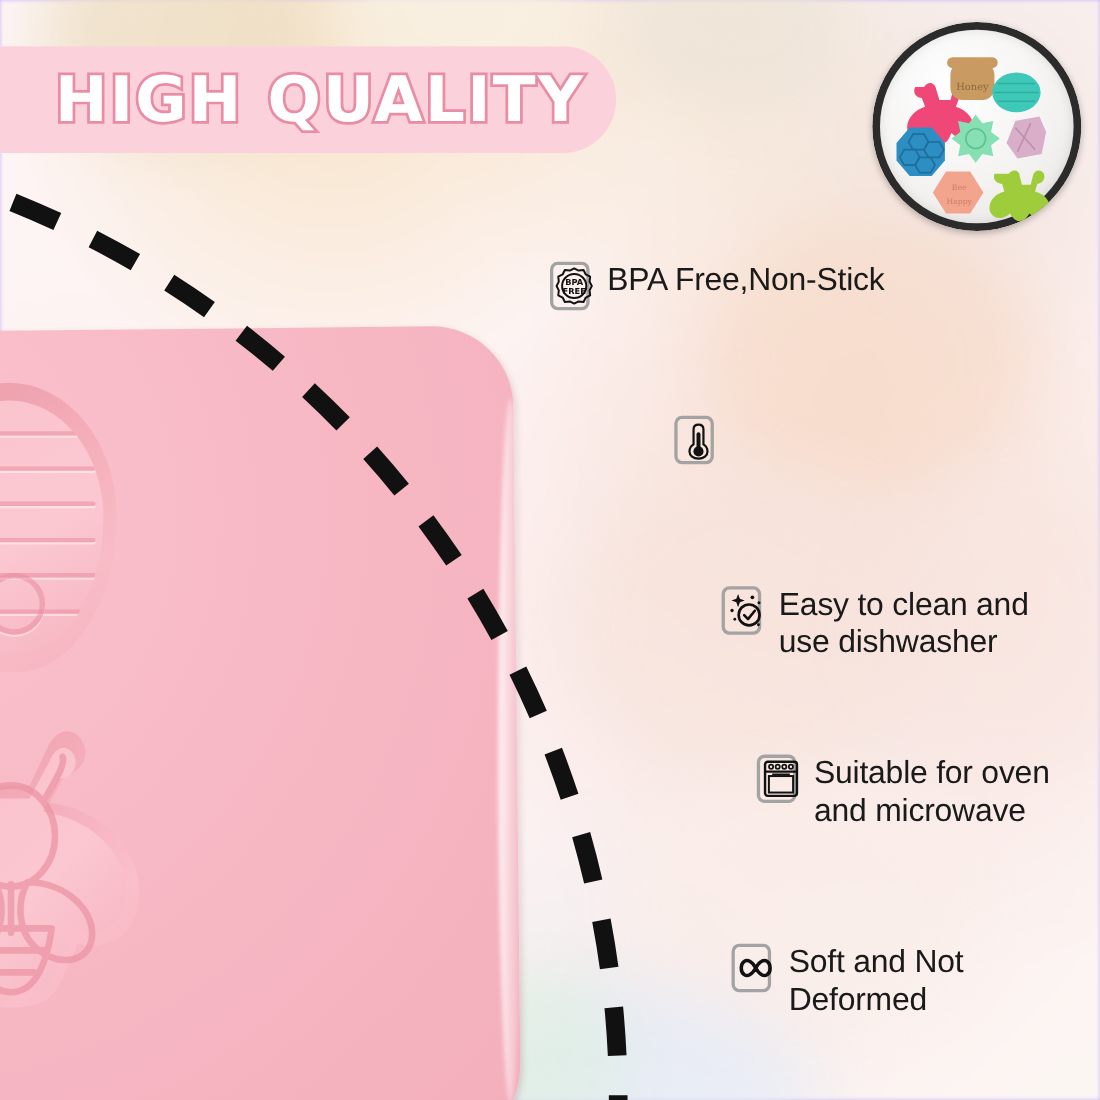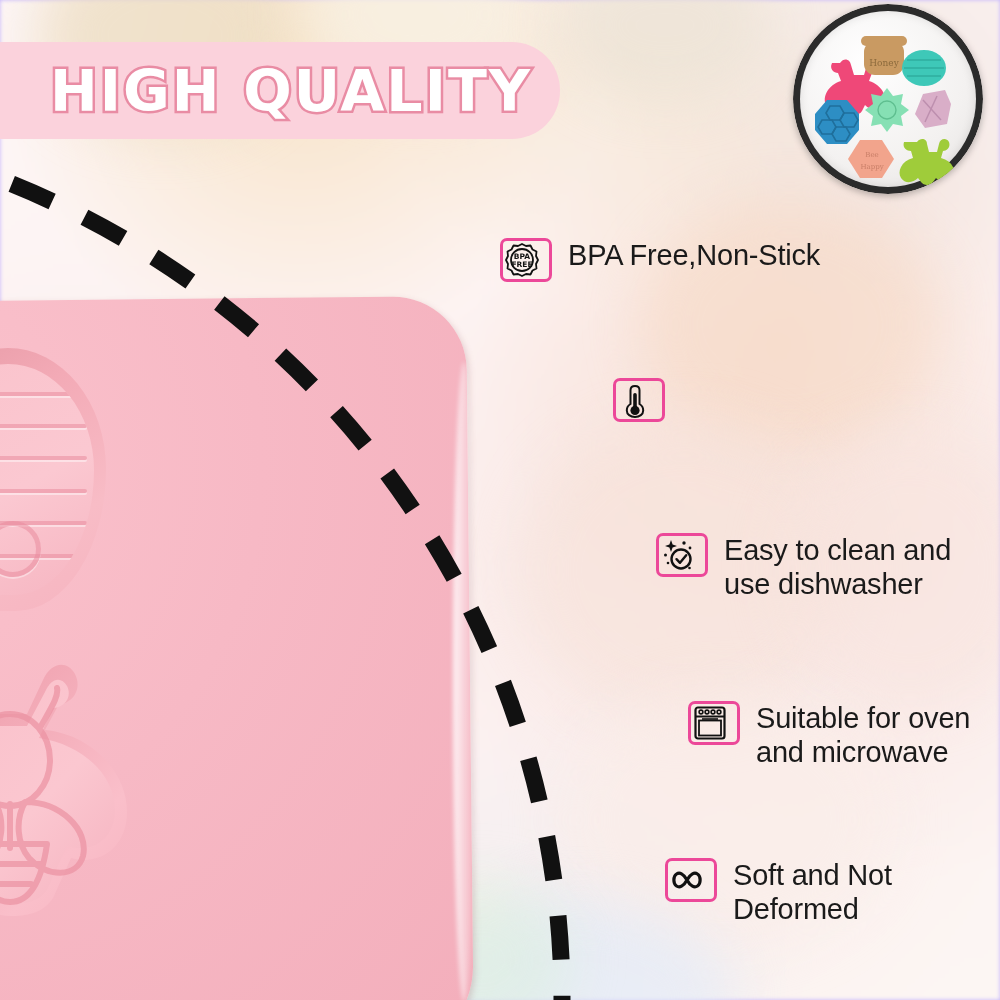--- a/index.html
+++ b/index.html
@@ -42,21 +42,21 @@
   
   .banner{position:absolute;left:-60px;top:42px;width:620px;height:97px;
     background:#fbd2dc;border-radius:0 48px 48px 0;display:flex;align-items:center;}
   .banner-text{margin-left:110px;font-size:57px;font-weight:bold;letter-spacing:2px;
     color:#ffffff;
     -webkit-text-stroke:5px #e98ca4;
     paint-order:stroke fill;
     font-family:"DejaVu Sans","Liberation Sans",sans-serif;}
 
   
-  .inset{position:absolute;left:793px;top:4px;width:190px;height:190px;border-radius:50%;
+  .inset{position:absolute;left:793px;top:20px;width:190px;height:190px;border-radius:50%;
     overflow:hidden;box-shadow:0 2px 7px rgba(0,0,0,.28);}
   .inset-ring{position:absolute;inset:0;border-radius:50%;
     background:#2b2b2b;}
   .inset-plate{position:absolute;left:7px;top:7px;width:176px;height:176px;border-radius:50%;
     background:radial-gradient(circle at 38% 30%,#ffffff 0%,#f3f1f0 62%,#e4e1e0 100%);
     box-shadow:inset 0 0 10px rgba(0,0,0,.10);}
 
   
   .arc{position:absolute;left:-300px;top:120px;width:1160px;height:1160px;pointer-events:none;}
 
@@ -86,21 +86,21 @@
   .hive-hole{position:absolute;left:50%;top:68%;width:46px;height:46px;margin-left:-23px;
     border-radius:50%;border:5px solid rgba(233,140,158,.55);
     box-shadow:0 2px 0 rgba(255,255,255,.4);}
 
   
   .bee-outer{left:195px;top:352px;width:270px;height:268px;}
 
   
   .features{position:absolute;left:490px;top:228px;width:510px;}
   .feat{position:absolute;display:flex;align-items:flex-start;gap:16px;}
-  .f-ico{flex:0 0 auto;width:52px;height:44px;border:3px solid #ec4899;border-radius:7px;
+  .f-ico{flex:0 0 auto;width:36px;height:44px;border:3px solid #a3a3a3;border-radius:7px;
     background:transparent;position:relative;box-sizing:border-box;}
   .f-txt{font-size:29px;color:#1a1a1a;line-height:1.18;letter-spacing:-.2px;
     font-family:"Liberation Sans",sans-serif;white-space:pre-line;}
 </style>
 </head>
 <body>
 
 <div class="stage">
 
   <div class="bg">
@@ -292,21 +292,21 @@
           <circle cx="31" cy="12" r="1.4" fill="#111"></circle>
           <circle cx="6.5" cy="19" r="1.5" fill="#111"></circle>
           <circle cx="9" cy="27" r="1.3" fill="#111"></circle>
           <circle cx="30.5" cy="32" r="1.3" fill="#111"></circle>
         </svg>
       </div>
       <div class="f-txt">Easy to clean and
 use dishwasher</div>
     </div>
 
-    <div class="feat" style="left:198px;top:473px;">
+    <div class="feat" style="left:198px;top:458px;">
       <div class="f-ico">
         <svg width="38" height="38" viewBox="0 0 38 38" style="position:absolute;left:0;top:0;">
           <rect x="4.5" y="3.5" width="29" height="31" rx="2.5" fill="none" stroke="#111" stroke-width="2.2"></rect>
           <line x1="4.5" y1="12.5" x2="33.5" y2="12.5" stroke="#111" stroke-width="2"></line>
           <circle cx="10" cy="8" r="1.9" fill="none" stroke="#111" stroke-width="1.6"></circle>
           <circle cx="16" cy="8" r="1.9" fill="none" stroke="#111" stroke-width="1.6"></circle>
           <circle cx="22" cy="8" r="1.9" fill="none" stroke="#111" stroke-width="1.6"></circle>
           <circle cx="28" cy="8" r="1.9" fill="none" stroke="#111" stroke-width="1.6"></circle>
           <rect x="8" y="16.5" width="22" height="15" fill="none" stroke="#111" stroke-width="1.8"></rect>
           <line x1="11" y1="15" x2="27" y2="15" stroke="#111" stroke-width="1.6"></line>

